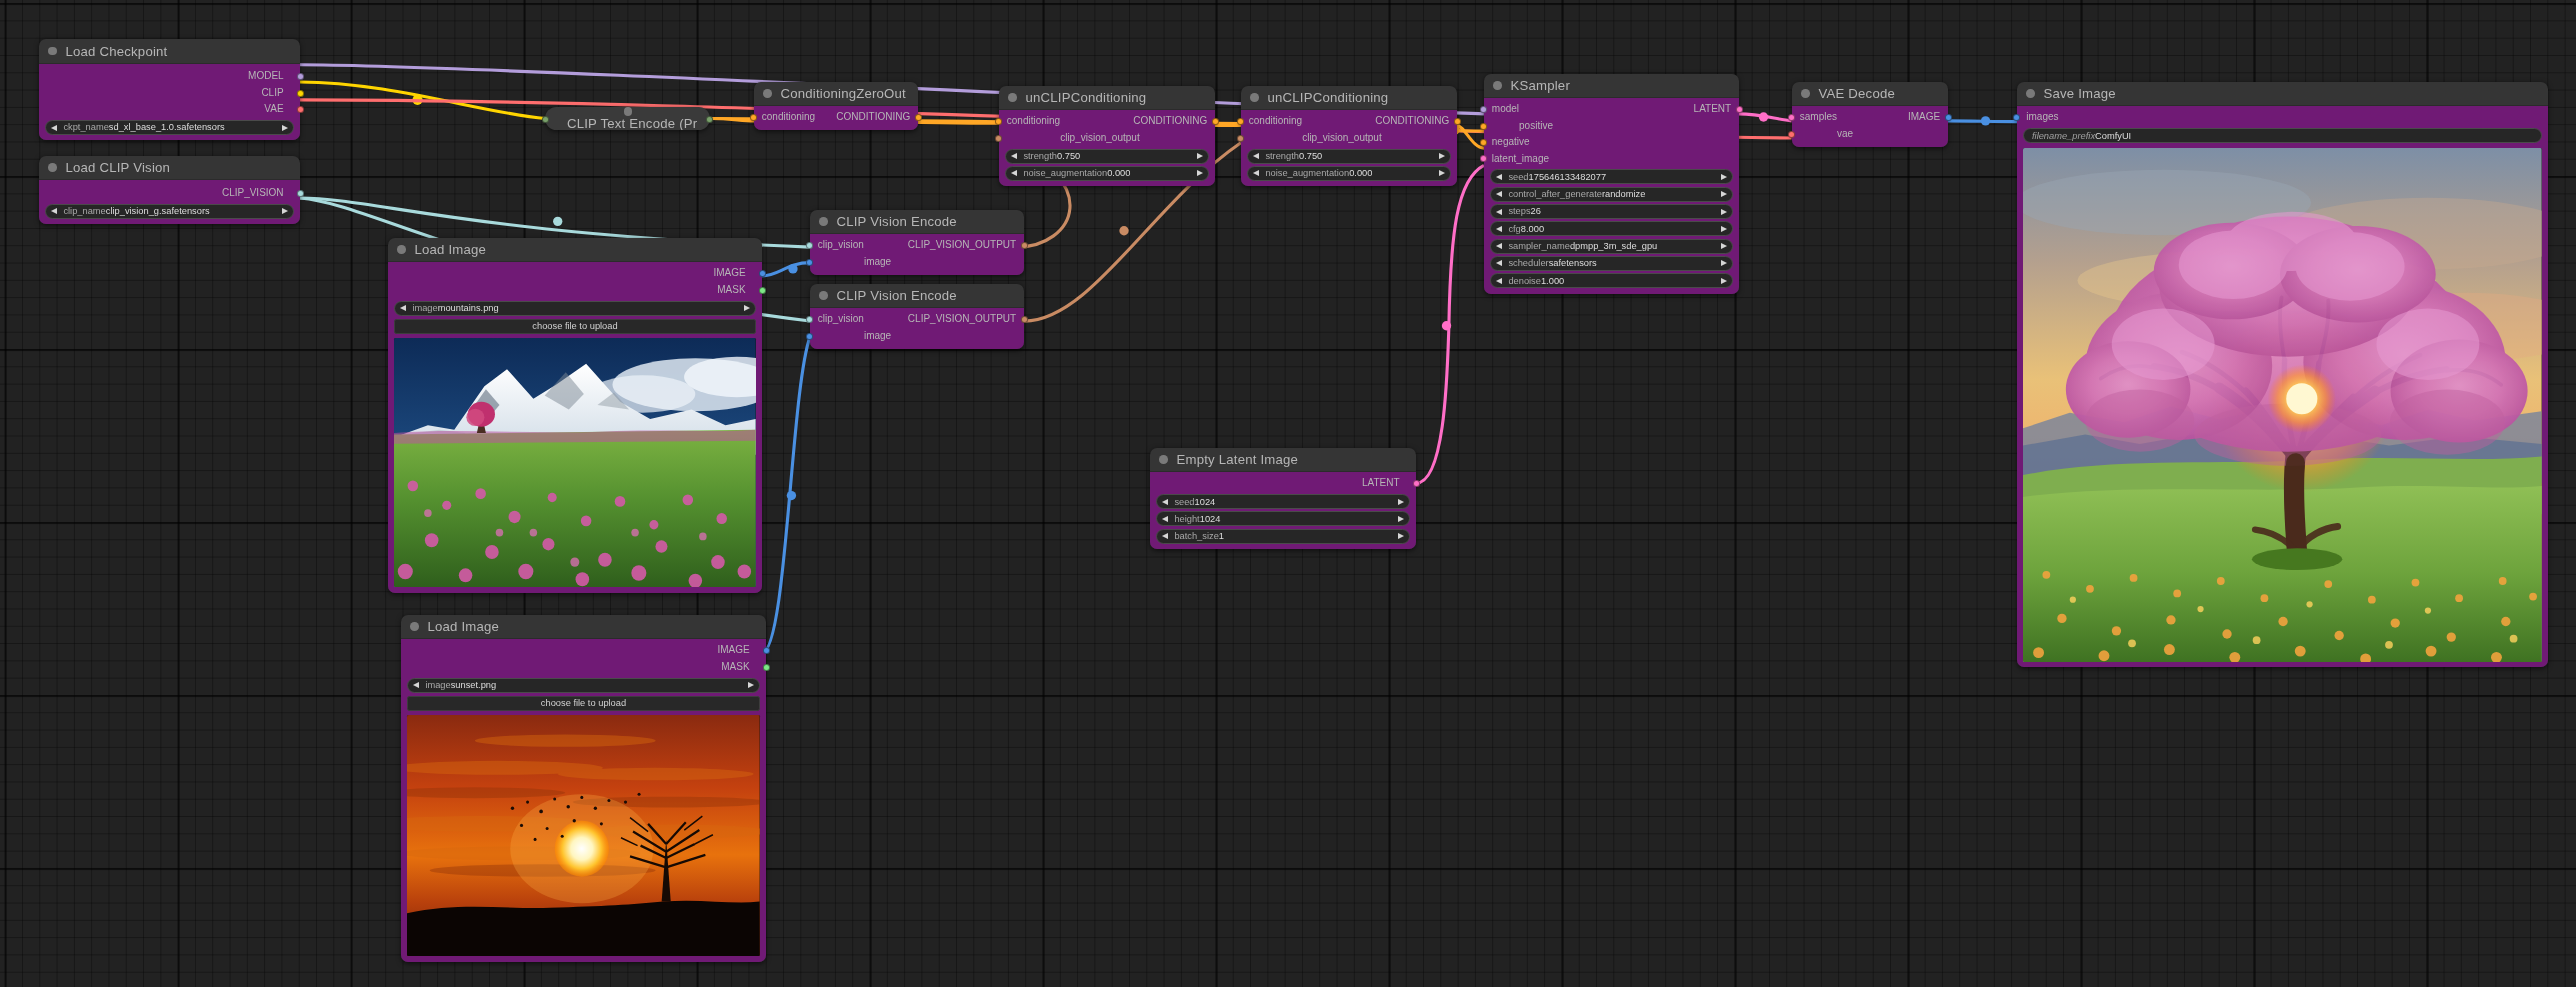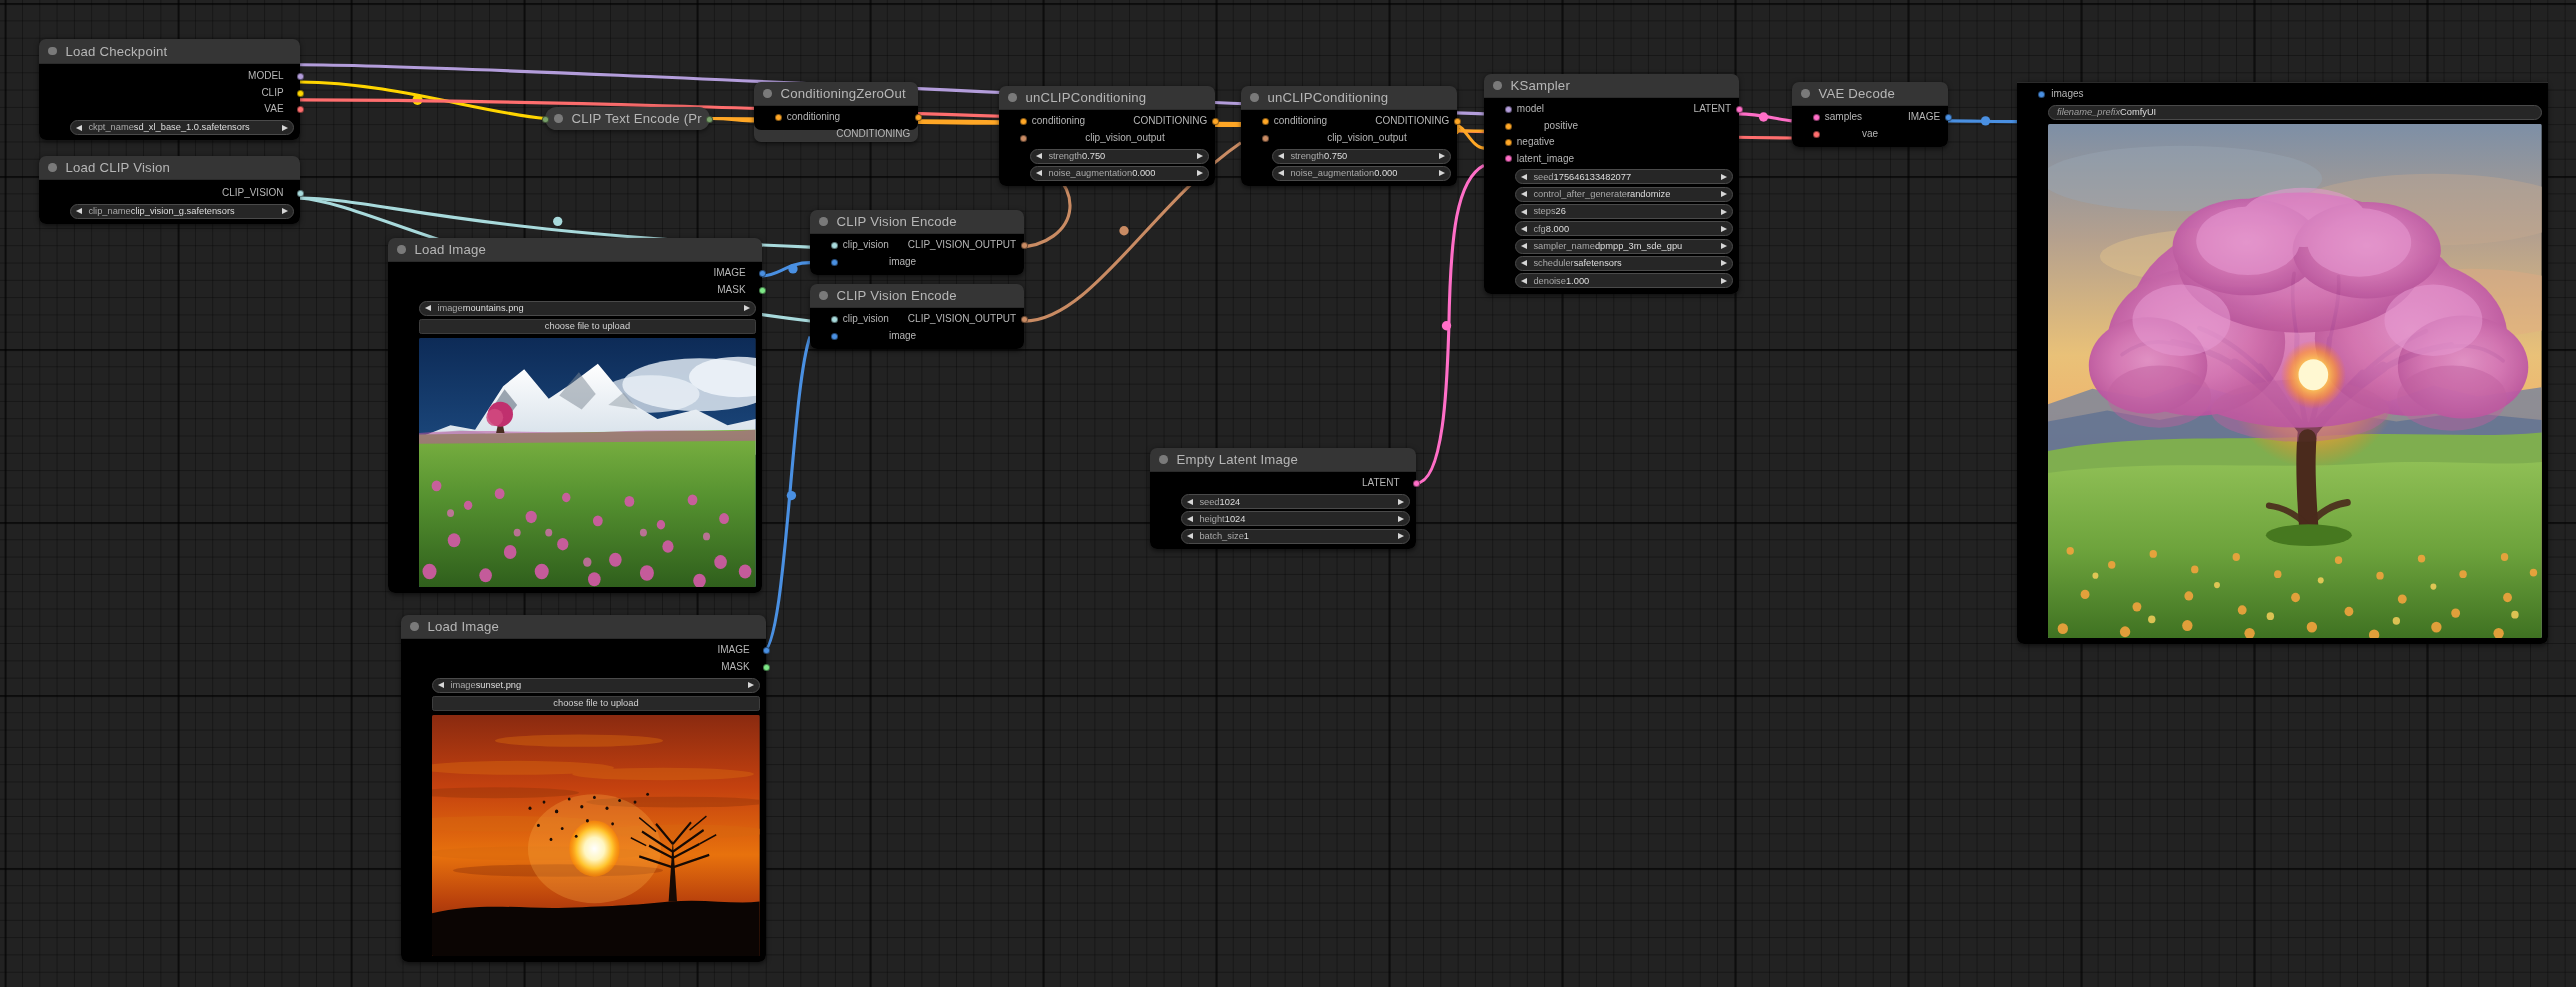--- a/index.html
+++ b/index.html
@@ -46,31 +46,30 @@
   }
   .title-dot {
     width: 8.6px; height: 8.6px;
     border-radius: 50%;
     background: #7a7a7a;
     margin-right: 8.6px;
     flex: 0 0 auto;
   }
   .node-body {
     position: relative;
-    background: #000000;
+    background: #701a75;
     border-top: 0.8px solid #2b2b2b;
     border-radius: 0 0 7px 7px;
     padding-bottom: 5.5px;
-    padding-left: 25px;
   }
   .collapsed {
     border-radius: 12.5px;
     height: 23.4px;
   }
-  .collapsed .node-title { height: 23.4px; }
+  .collapsed .node-title { height: 23.4px; flex-direction: column; }
 
   .slot {
     position: relative;
     height: 16.4px;
     font-size: 10px;
     color: #b6b6b6;
     line-height: 16.4px;
     white-space: nowrap;
   }
   .slot.in { padding-left: 16.4px; text-align: left; }
@@ -673,20 +672,24 @@
         <span class="dot right" style="background:#4a90e2"></span>
       </div>
       <div class="slot in" style="padding-left:7.8px;">
         <span class="dot left" style="background:#ff6e6e"></span>
         <span>vae</span>
       </div>
     </div>
   </div>
 
   <div class="node" style="left:2017px; top:82px; width:531px;">
+    <div class="node-title">
+      <span class="title-dot"></span>
+      <span>Save Image</span>
+    </div>
     <div class="node-body">
       <div style="height:3.1px"></div>
       <div class="slot in" style="padding-left:9.3px;">
         <span class="dot left" style="background:#4a90e2"></span>
         <span>images</span>
       </div>
       <div class="widget text">
         <span class="wname" style="padding-left:7.8px;font-style:italic;">filename_prefix</span>
         <span class="wval" style="padding-right:7.8px;">ComfyUI</span>
       </div>

